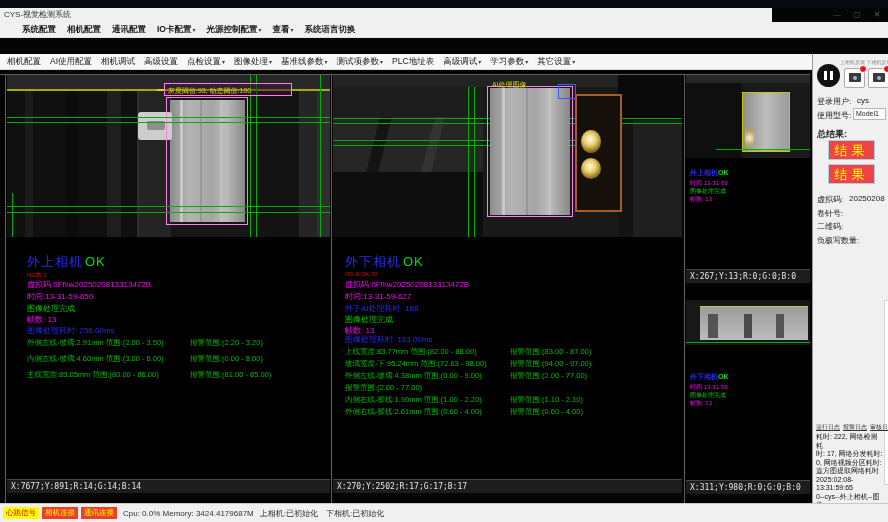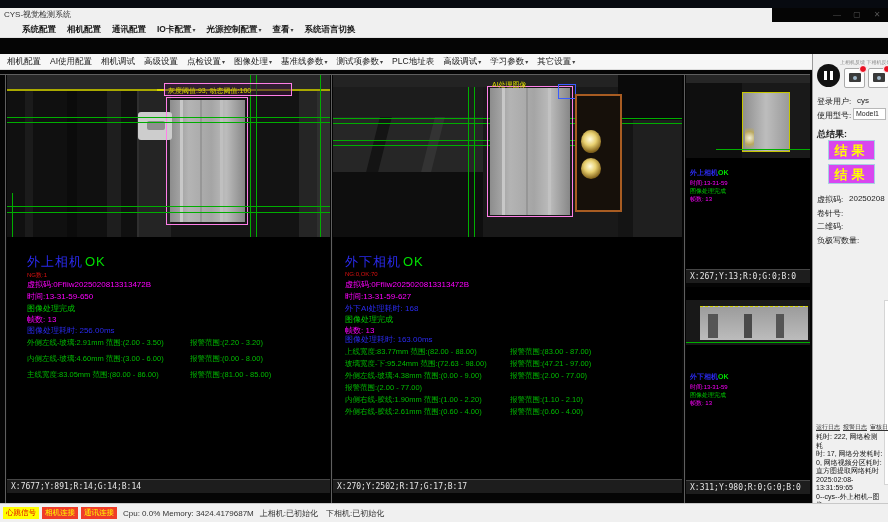--- a/index.html
+++ b/index.html
@@ -76,22 +76,22 @@
   .pause-btn { position:absolute; left:4px; top:10px; width:23px; height:23px; border-radius:50%; background:#111;
                display:flex; align-items:center; justify-content:center; gap:3px; }
   .pause-bar { width:3px; height:9px; background:#fff; }
   .fb-btn { position:absolute; top:14px; width:21px; height:20px; background:#fdfdfd; border:1px solid #aaa; border-radius:2px; }
   .fb-icon { position:absolute; left:4px; top:4px; width:12px; height:9px; background:#3a3a3a; border-radius:1px; }
   .fb-icon::after { content:""; position:absolute; left:4px; top:2.5px; width:4px; height:4px; border-radius:50%; background:#9fb6c8; }
   .badge { position:absolute; top:-4px; right:-3px; width:8px; height:8px; border-radius:50%; background:#e81123; border:1px solid #fff; }
   .rp-label { position:absolute; left:4px; white-space:nowrap; }
   .rp-value { position:absolute; white-space:nowrap; }
   .rp-input { position:absolute; background:#fff; border:1px solid #b8b8b8; font-size:7px; line-height:10px; padding-left:2px; }
-  .result-box { position:absolute; left:15px; width:47px; height:20px; background:#d946ef; border:1px solid #a8cfe4;
-                color:#ffff00; font-weight:bold; font-size:13px; letter-spacing:4px; text-align:center; line-height:19px; }
+  .result-box { position:absolute; left:15px; width:47px; height:20px; background:#ef4444; border:1px solid #a8cfe4;
+                color:#ffff00; font-weight:normal; font-size:13px; letter-spacing:4px; text-align:center; line-height:19px; }
   .rp-scroll { position:absolute; left:71px; top:246px; width:5px; height:185px; background:#fff; border:1px solid #d5d5d5; }
   .log-tabs { position:absolute; left:3px; top:369px; display:flex; gap:3px; }
   .log-tab { font-size:6px; color:#333; text-decoration:underline; white-space:nowrap; }
   .log-body { position:absolute; left:3px; top:379px; width:68px; font-size:7px; line-height:8.5px; color:#111; }
 
   
   .statusbar { left:0; top:503px; width:888px; height:19px; background:#f0f0f0; border-top:1px solid #c9c9c9;
                display:flex; align-items:center; gap:6px; padding-left:3px; font-size:8px; color:#333; }
   .sb-badge { font-size:7.5px; padding:1px 3px; white-space:nowrap; }
 </style>
@@ -244,21 +244,21 @@
       <span class="t-grn" style="left:12px;top:239px;">图像处理完成</span>
       <span class="t-mag" style="left:12px;top:250px;">帧数: 13</span>
       <span class="t-blu" style="left:12px;top:259px;">图像处理耗时: 163.00ms</span>
       <div class="mrows" style="left:12px;top:272px;width:330px;">
           <div class="mrow">
             <span class="mval">上线宽度:83.77mm 范围:(82.00 - 88.00)</span>
             <span class="malarm">报警范围:(83.00 - 87.00)</span>
           </div>
           <div class="mrow">
             <span class="mval">玻璃宽度-下:95.24mm 范围:(72.63 - 98.00)</span>
-            <span class="malarm">报警范围:(47.21 - 97.00)</span>
+            <span class="malarm">报警范围:(94.00 - 97.00)</span>
           </div>
           <div class="mrow">
             <span class="mval">外侧左线-玻璃:4.38mm 范围:(0.00 - 9.00)</span>
             <span class="malarm">报警范围:(2.00 - 77.00)</span>
           </div>
           <div class="mrow">
             <span class="malarm">报警范围:(2.00 - 77.00)</span>
           </div>
           <div class="mrow">
             <span class="mval">内侧右线-胶线:1.90mm 范围:(1.00 - 2.20)</span>

